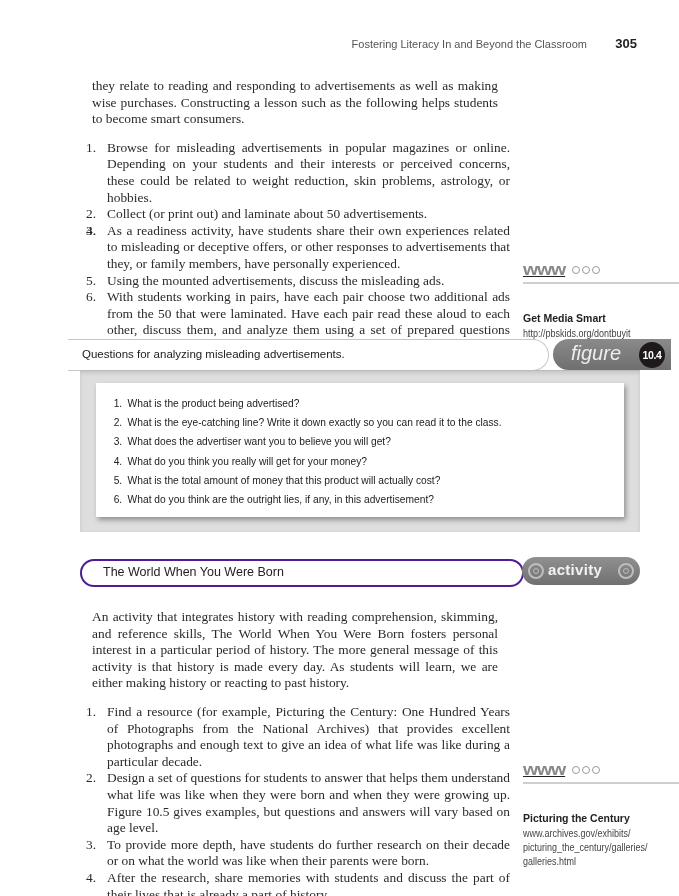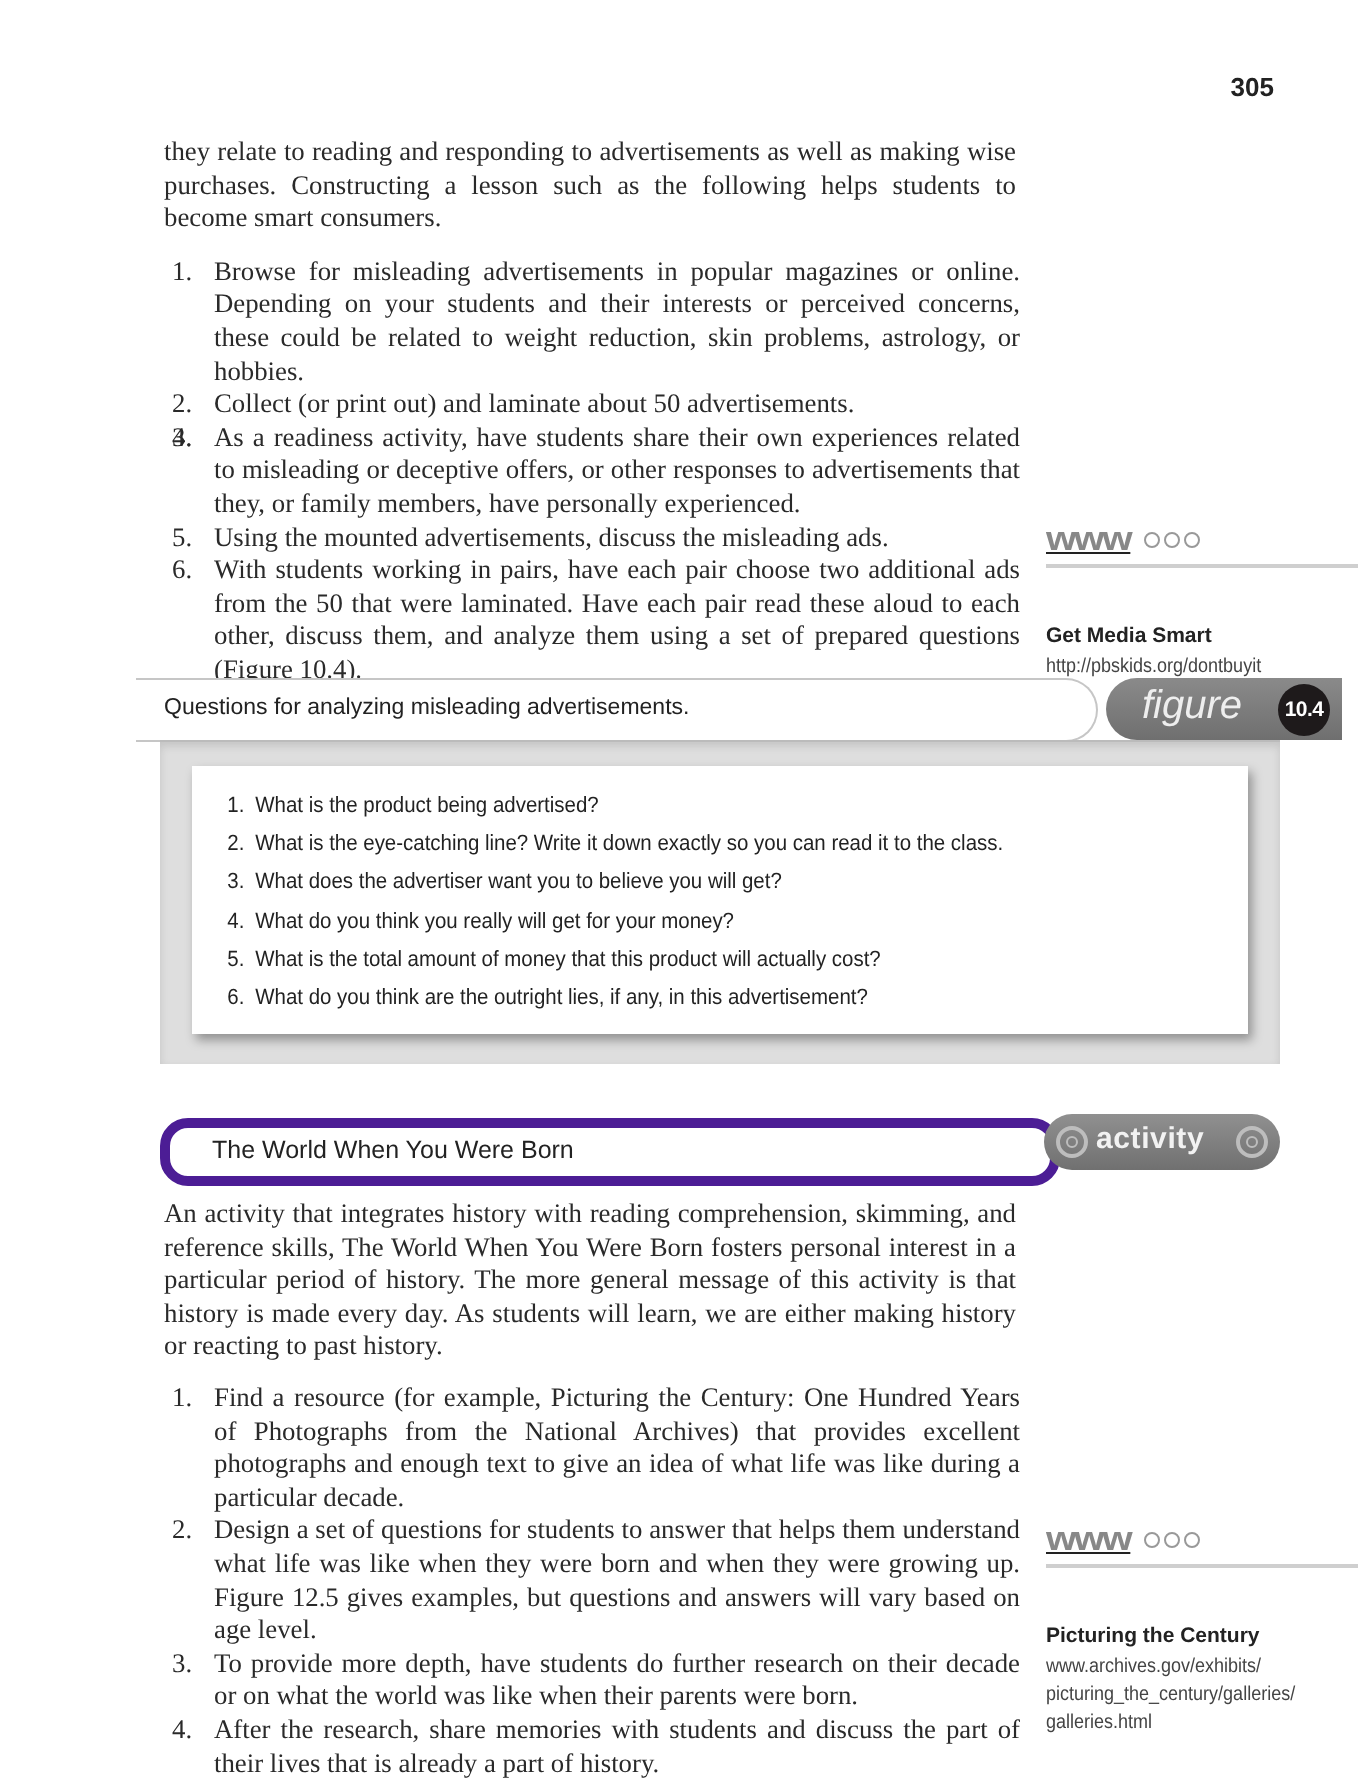--- a/index.html
+++ b/index.html
@@ -5,21 +5,21 @@
   html, body { margin: 0; padding: 0; background: #ffffff; }
   body { width: 679px; height: 896px; position: relative; overflow: hidden; color: #222; }
   .serif { font-family: "Liberation Serif", "DejaVu Serif", serif; }
   .sans { font-family: "Liberation Sans", "DejaVu Sans", sans-serif; }
 
   .running-head { position: absolute; top: 36px; right: 0; width: 679px; height: 20px; }
   .running-head .title { position: absolute; right: 92px; top: 2px; font-size: 11px; color: #555; }
   .running-head .num { position: absolute; right: 42px; top: 0px; font-size: 13px; font-weight: bold; color: #222; }
 
   .main-col { position: absolute; left: 80px; width: 430px; font-size: 13.4px; line-height: 16.6px; color: #2a2a2a; }
-  .para { margin: 2px; text-align: justify; }
+  .para { margin: 12px; text-align: justify; }
   ol.steps { margin: 0; padding: 0; list-style: none; }
   ol.steps li { position: relative; padding-left: 27px; text-align: justify; }
   ol.steps li .n { position: absolute; left: 6px; top: 0; }
 
   .sidebar { position: absolute; left: 523px; width: 150px; }
   .www { display: flex; align-items: center; height: 16px; text-decoration: underline; }
   .www .w { font-family: "Liberation Sans", "DejaVu Sans", sans-serif; font-weight: bold; font-size: 17px; color: #888; letter-spacing: -1px; transform: scaleX(1.15); transform-origin: left center; }
   .www .dots { display: flex; gap: 2px; margin-left: 12px; }
   .www .dot { width: 8px; height: 8px; border-radius: 50%; border: 1.5px solid #999; box-sizing: border-box; background: #fff; }
   .sidebar .rule { height: 2px; background: #cfcfcf; margin: 4px 0 6px 0; width: 156px; }
@@ -32,31 +32,32 @@
   .figure-tab { position: absolute; left: 553px; top: 339px; width: 118px; height: 31px; background: linear-gradient(#8a8a8a, #6f6f6f); border-radius: 16px 0 0 16px; }
   .figure-tab .lab { position: absolute; left: 18px; top: 3px; font-family: Liberation Sans, sans-serif; font-style: italic; font-size: 20px; color: #eee; }
   .figure-tab .badge { position: absolute; left: 86px; top: 3px; width: 26px; height: 26px; border-radius: 50%; background: #1e1a1b; color: #fff; font-family: Liberation Sans, sans-serif; font-weight: bold; font-size: 10.5px; text-align: center; line-height: 26px; letter-spacing: -0.3px; }
   .figure-panel { position: absolute; left: 80px; top: 370px; width: 560px; height: 161px; background: #dedede; border-top: 1px solid #bbb; box-shadow: inset 0 2px 4px rgba(0,0,0,0.12); }
   .figure-card { position: absolute; left: 16px; top: 12px; width: 528px; height: 134px; background: #fff; box-shadow: 2px 3px 5px rgba(0,0,0,0.35); }
   .figure-card ol { margin: 0; padding: 14px 0 0 0; list-style: none; }
   .figure-card li { position: relative; font-family: "Liberation Sans", "DejaVu Sans", sans-serif; font-size: 11px; color: #222; height: 19.2px; padding-left: 34px; transform: scaleX(0.93); transform-origin: left top; white-space: nowrap; }
   .figure-card li .n { position: absolute; left: 19px; }
 
   
-  .activity-head { position: absolute; left: 80px; top: 559px; width: 440px; height: 24px; border: 5px solid #4c1d95; border-radius: 14px; background: #fff; }
+  .activity-head { position: absolute; left: 80px; top: 559px; width: 440px; height: 24px; border: 2px solid #4c1d95; border-radius: 14px; background: #fff; }
   .activity-head .title { position: absolute; left: 21px; top: 4px; font-family: "Liberation Sans", "DejaVu Sans", sans-serif; font-size: 12.5px; color: #222; }
   .activity-tab { position: absolute; left: 522px; top: 557px; width: 118px; height: 28px; border-radius: 14px; background: linear-gradient(#909090, #707070); }
   .activity-tab .ring { position: absolute; top: 6px; width: 16px; height: 16px; border-radius: 50%; border: 2px solid #bdbdbd; box-sizing: border-box; }
   .activity-tab .ring::after { content: ""; position: absolute; left: 3px; top: 3px; width: 6px; height: 6px; border-radius: 50%; border: 1.5px solid #bdbdbd; box-sizing: border-box; }
   .activity-tab .lab { position: absolute; left: 26px; top: 4px; font-family: "Liberation Sans", "DejaVu Sans", sans-serif; font-weight: bold; font-size: 15px; color: #f2f2f2; letter-spacing: 0.3px; }
 </style>
 </head>
 <body>
 
 <div class="running-head">
+  <span class="title sans">Fostering Literacy In and Beyond the Classroom</span>
   <span class="num sans">305</span>
 </div>
 
 <div class="main-col serif" style="top:66px;">
   <p class="para">they relate to reading and responding to advertisements as well as making wise purchases. Constructing a lesson such as the following helps students to become smart consumers.</p>
   <ol class="steps" style="margin-top:10px;">
     <li><span class="n">1.</span><span>Browse for misleading advertisements in popular magazines or online. Depending on your students and their interests or perceived concerns, these could be related to weight reduction, skin problems, astrology, or hobbies.</span></li>
     <li><span class="n">2.</span><span>Collect (or print out) and laminate about 50 advertisements.</span></li>
     <li><span class="n">3.</span></li>
     <li><span class="n">4.</span><span>As a readiness activity, have students share their own experiences related to misleading or deceptive offers, or other responses to advertisements that they, or family members, have personally experienced.</span></li>
@@ -106,21 +107,21 @@
 <div class="activity-tab">
   <span class="ring" style="left:6px;"></span>
   <span class="lab">activity</span>
   <span class="ring" style="left:96px;"></span>
 </div>
 
 <div class="main-col serif" style="top:597px;">
   <p class="para">An activity that integrates history with reading comprehension, skimming, and reference skills, The World When You Were Born fosters personal interest in a particular period of history. The more general message of this activity is that history is made every day. As students will learn, we are either making history or reacting to past history.</p>
   <ol class="steps" style="margin-top:9px;">
     <li><span class="n">1.</span><span>Find a resource (for example, Picturing the Century: One Hundred Years of Photographs from the National Archives) that provides excellent photographs and enough text to give an idea of what life was like during a particular decade.</span></li>
-    <li><span class="n">2.</span><span>Design a set of questions for students to answer that helps them understand what life was like when they were born and when they were growing up. Figure 12.5 gives examples, but questions and answers will vary based on age level.</span></li>
+    <li><span class="n">2.</span><span>Design a set of questions for students to answer that helps them understand what life was like when they were born and when they were growing up. Figure 10.5 gives examples, but questions and answers will vary based on age level.</span></li>
     <li><span class="n">3.</span><span>To provide more depth, have students do further research on their decade or on what the world was like when their parents were born.</span></li>
     <li><span class="n">4.</span><span>After the research, share memories with students and discuss the part of their lives that is already a part of history.</span></li>
   </ol>
 </div>
 
 <div class="sidebar" style="top:762px;">
   <div class="www">
     <span class="w">www</span>
     <span class="dots">
         <span class="dot"></span>

